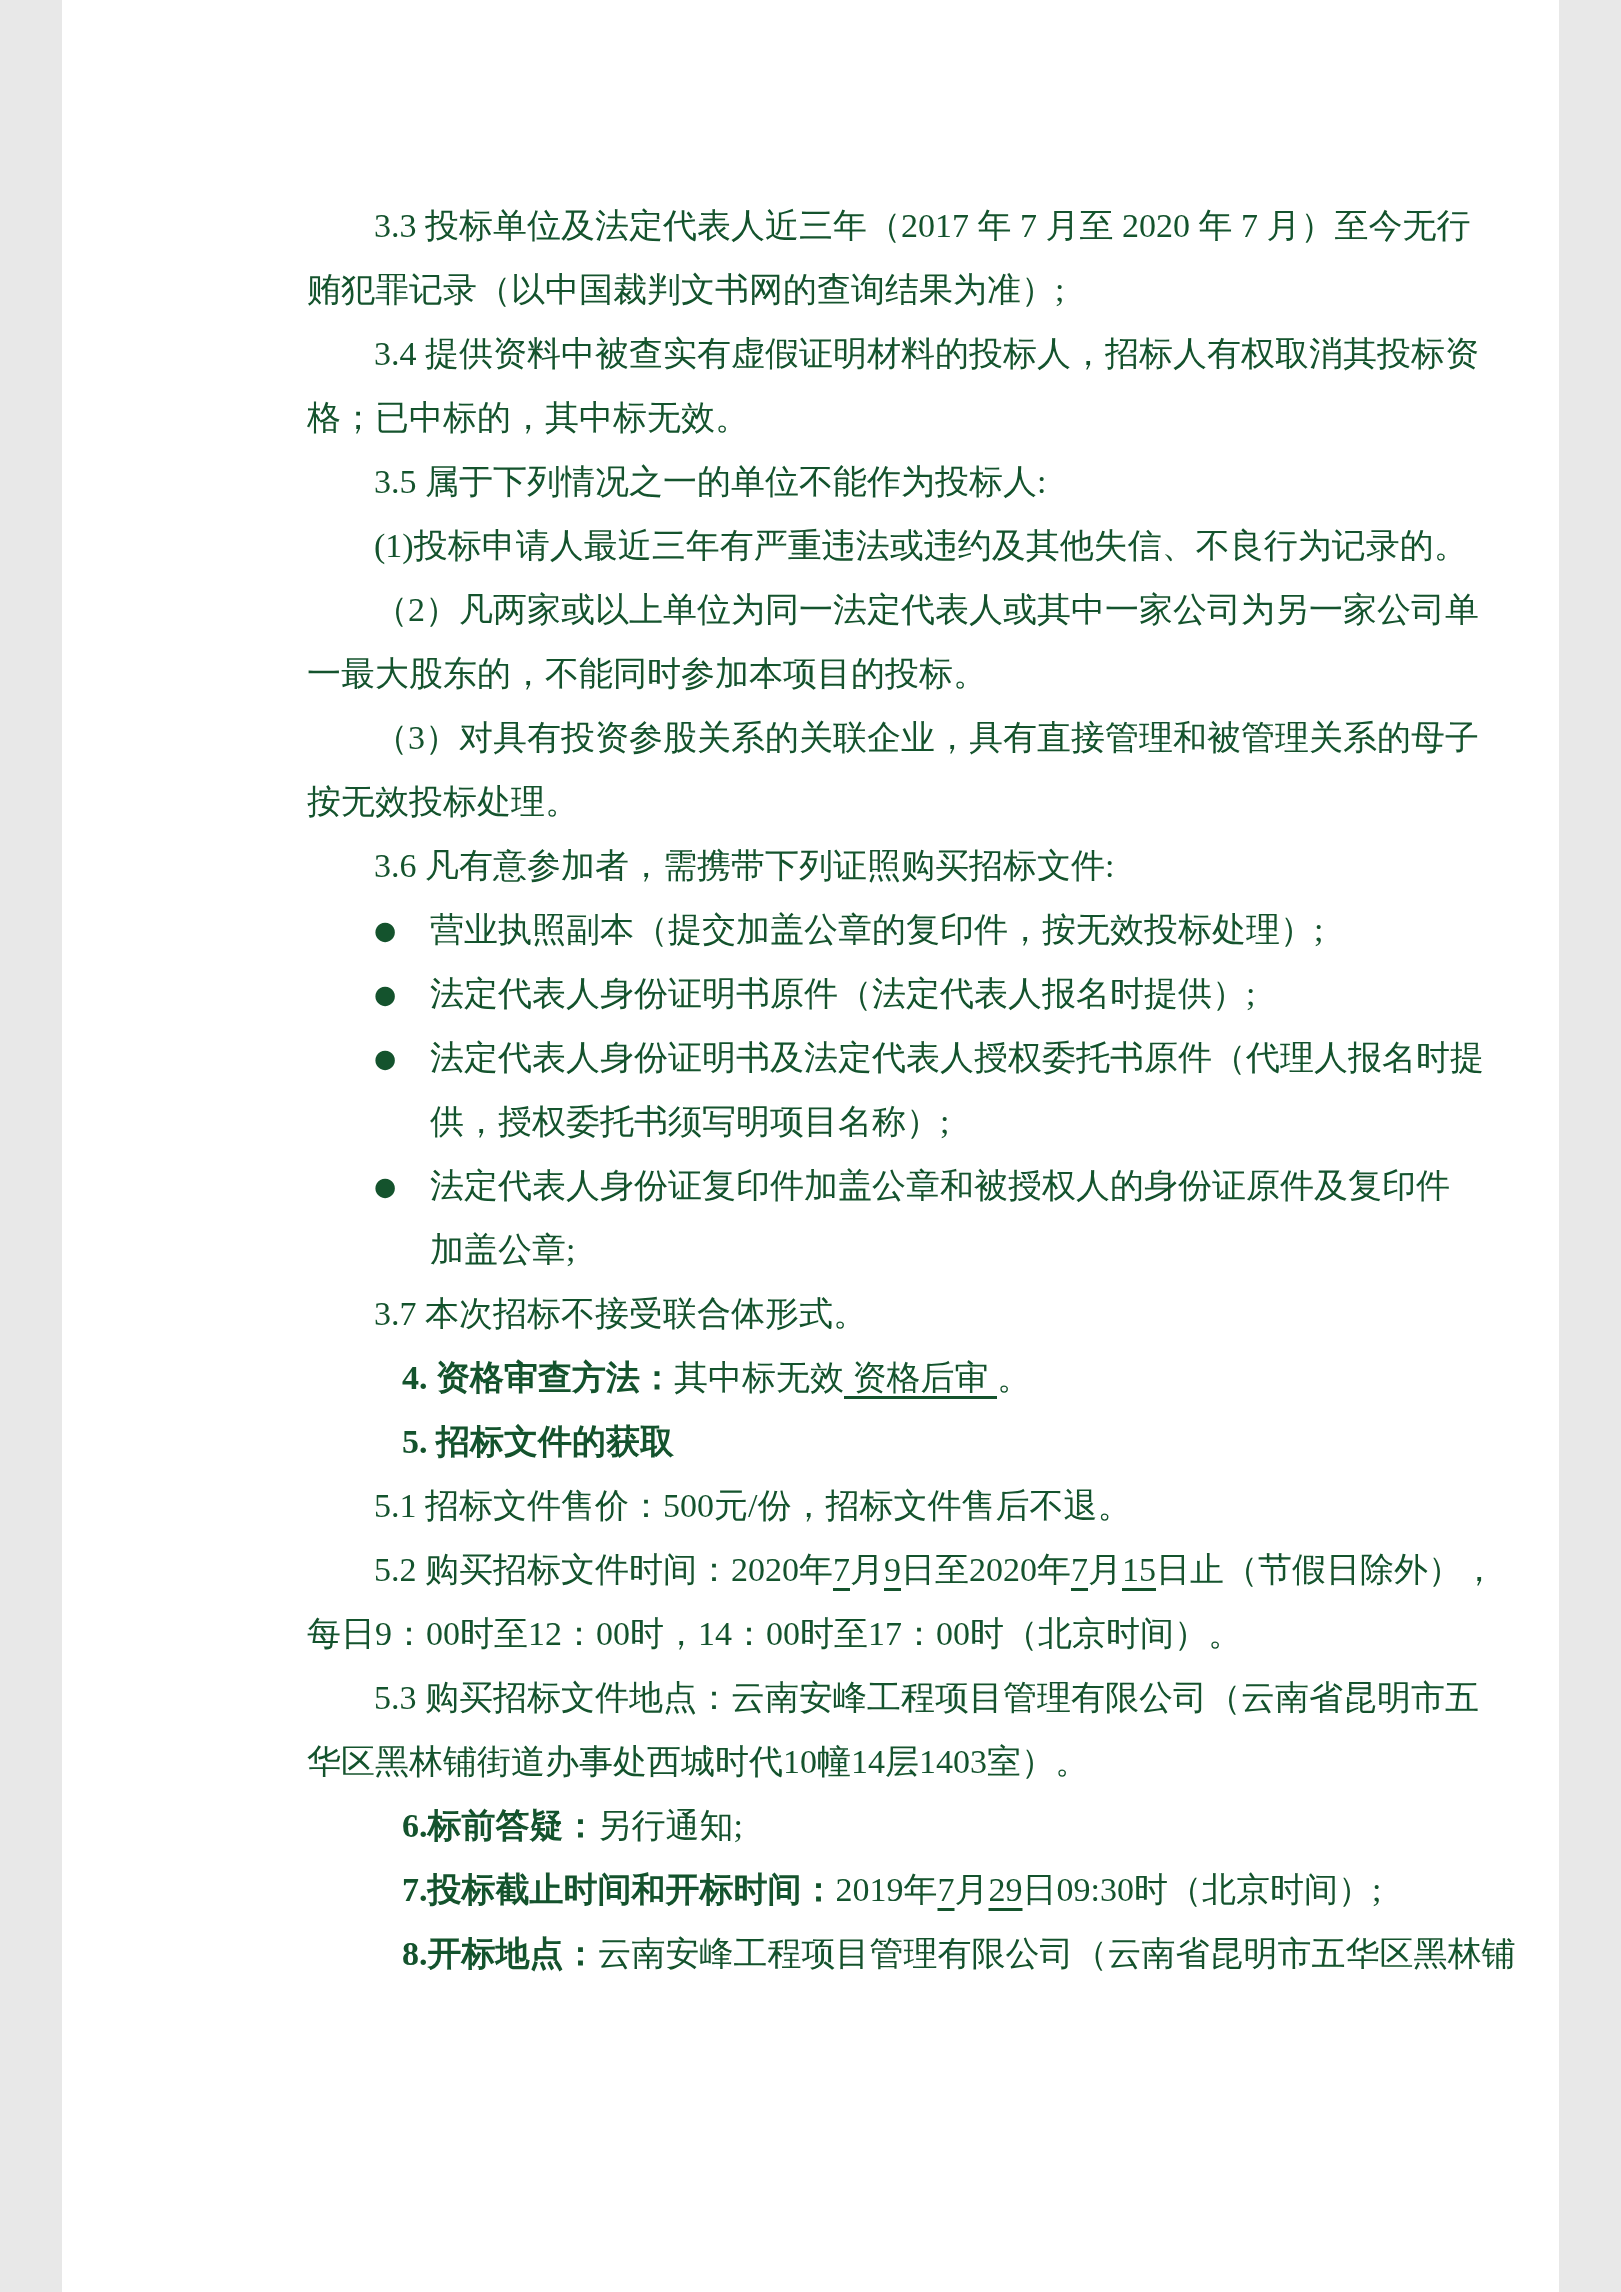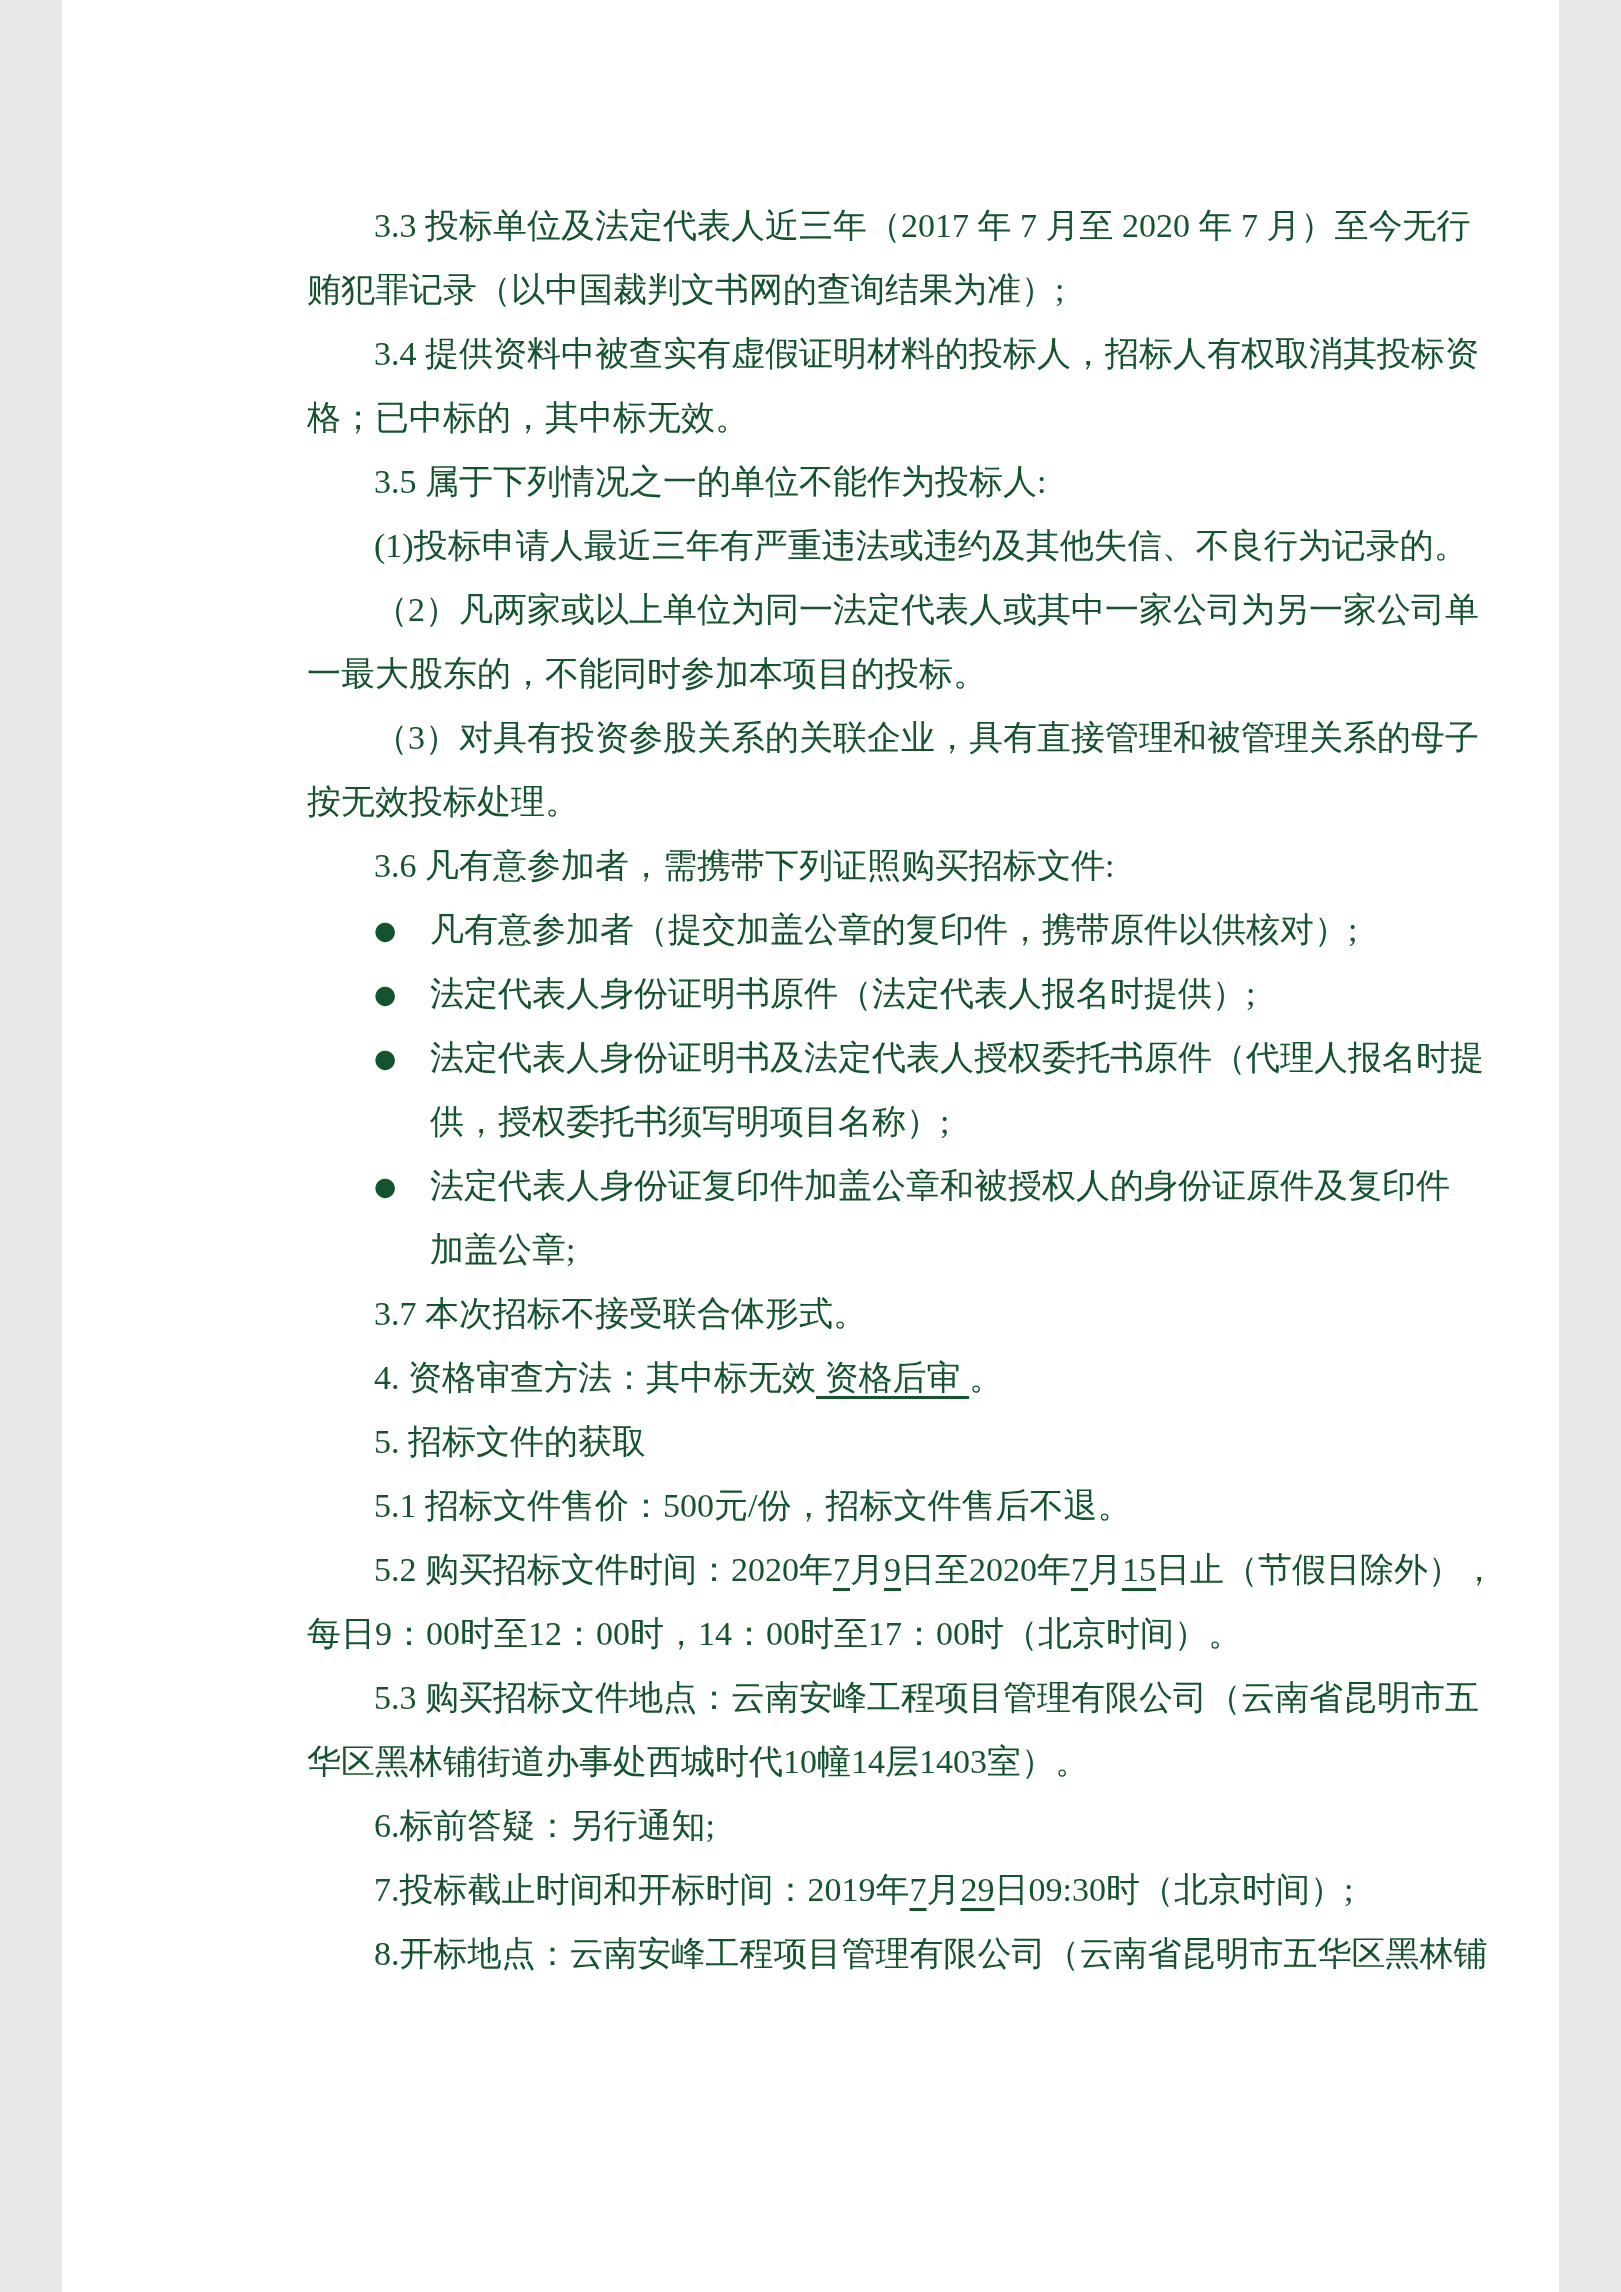--- a/index.html
+++ b/index.html
@@ -36,21 +36,21 @@
   .ind-bullet-cont { padding-left: 123px; }
   .bullet-mark {
     position: absolute;
     left: 67px;
     top: 0;
     font-size: 25.5px;
     line-height: 64px;
     font-family: "DejaVu Sans", sans-serif;
   }
   .seg { white-space: pre; }
-  .seg.b { font-weight: normal; }
+  .seg.b { font-weight: bold; margin-left: 28px; }
   .seg.u {
     text-decoration: underline;
     text-decoration-thickness: 2.9px;
     text-underline-offset: 6.9px;
   }
 </style>
 </head>
 <body>
 
 <div class="page">
@@ -59,21 +59,21 @@
       <div class="line ind-flush"><span class="seg">贿犯罪记录（以中国裁判文书网的查询结果为准）;</span></div>
       <div class="line ind-para"><span class="seg">3.4 提供资料中被查实有虚假证明材料的投标人，招标人有权取消其投标资</span></div>
       <div class="line ind-flush"><span class="seg">格；已中标的，其中标无效。</span></div>
       <div class="line ind-para"><span class="seg">3.5 属于下列情况之一的单位不能作为投标人:</span></div>
       <div class="line ind-para"><span class="seg">(1)投标申请人最近三年有严重违法或违约及其他失信、不良行为记录的。</span></div>
       <div class="line ind-para"><span class="seg">（2）凡两家或以上单位为同一法定代表人或其中一家公司为另一家公司单</span></div>
       <div class="line ind-flush"><span class="seg">一最大股东的，不能同时参加本项目的投标。</span></div>
       <div class="line ind-para"><span class="seg">（3）对具有投资参股关系的关联企业，具有直接管理和被管理关系的母子</span></div>
       <div class="line ind-flush"><span class="seg">按无效投标处理。</span></div>
       <div class="line ind-para"><span class="seg">3.6 凡有意参加者，需携带下列证照购买招标文件:</span></div>
-      <div class="line ind-bullet"><span class="bullet-mark">●</span><span class="seg">凡有意参加者（提交加盖公章的复印件，携带原件以供核对）;</span></div>
+      <div class="line ind-bullet"><span class="bullet-mark">●</span><span class="seg">营业执照副本（提交加盖公章的复印件，按无效投标处理）;</span></div>
       <div class="line ind-bullet"><span class="bullet-mark">●</span><span class="seg">法定代表人身份证明书原件（法定代表人报名时提供）;</span></div>
       <div class="line ind-bullet"><span class="bullet-mark">●</span><span class="seg">法定代表人身份证明书及法定代表人授权委托书原件（代理人报名时提</span></div>
       <div class="line ind-bullet-cont"><span class="seg">供，授权委托书须写明项目名称）;</span></div>
       <div class="line ind-bullet"><span class="bullet-mark">●</span><span class="seg">法定代表人身份证复印件加盖公章和被授权人的身份证原件及复印件</span></div>
       <div class="line ind-bullet-cont"><span class="seg">加盖公章;</span></div>
       <div class="line ind-para"><span class="seg">3.7 本次招标不接受联合体形式。</span></div>
       <div class="line ind-para"><span class="seg b">4. 资格审查方法：</span><span class="seg">其中标无效</span><span class="seg u"> 资格后审 </span><span class="seg">。</span></div>
       <div class="line ind-para"><span class="seg b">5. 招标文件的获取</span></div>
       <div class="line ind-para"><span class="seg">5.1 招标文件售价：500元/份，招标文件售后不退。</span></div>
       <div class="line ind-para"><span class="seg">5.2 购买招标文件时间：2020年</span><span class="seg u">7</span><span class="seg">月</span><span class="seg u">9</span><span class="seg">日至2020年</span><span class="seg u">7</span><span class="seg">月</span><span class="seg u">15</span><span class="seg">日止（节假日除外），</span></div>

